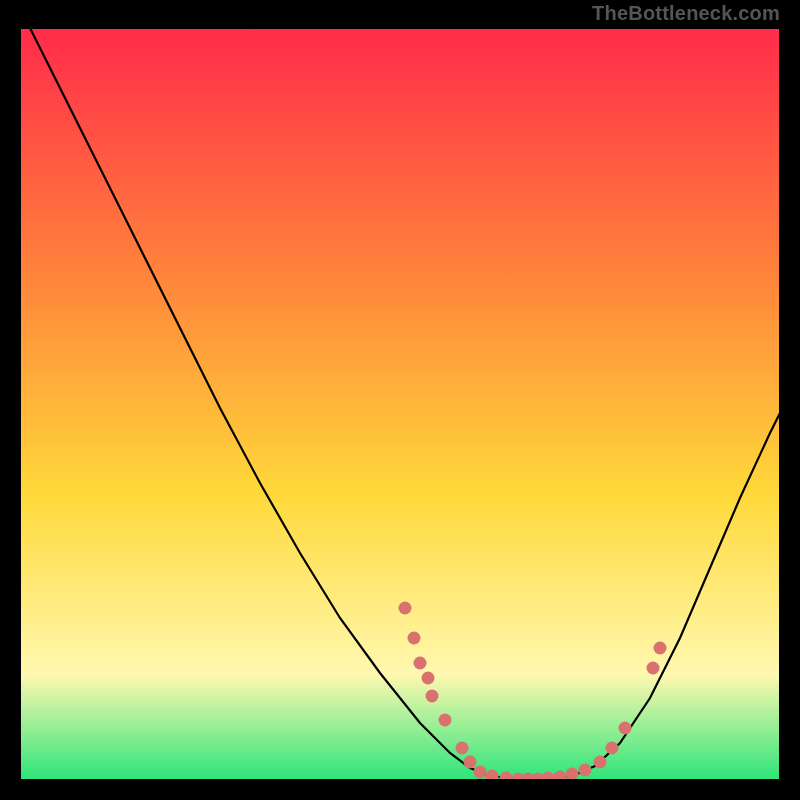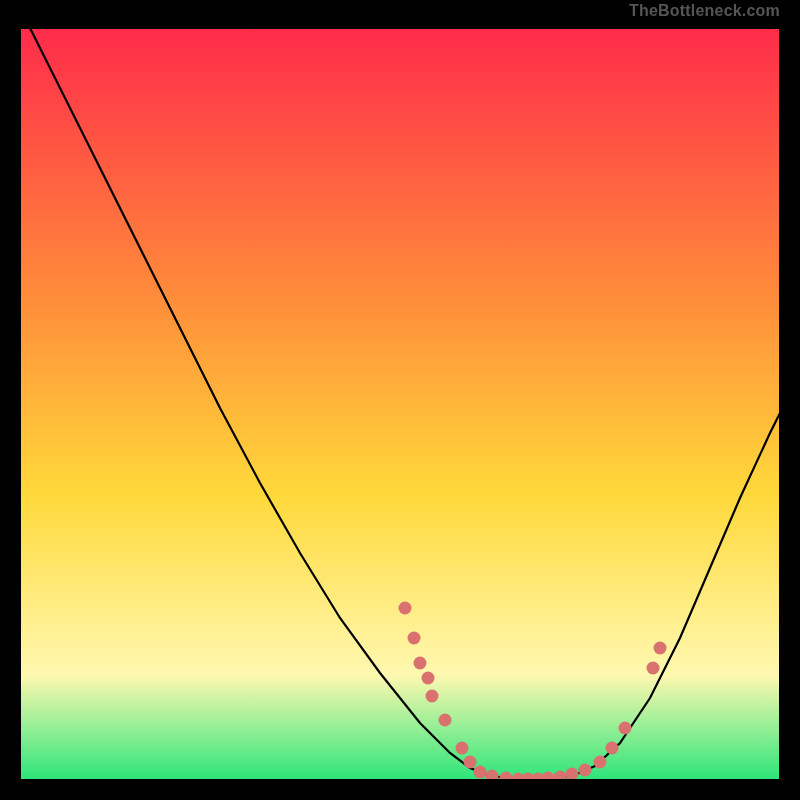--- a/index.html
+++ b/index.html
@@ -15,21 +15,21 @@
     position: relative;
     width: 800px;
     height: 800px;
     background: #000;
   }
   .attribution {
     position: absolute;
     top: 2px;
     right: 20px;
     color: #555;
-    font-size: 16px;
+    font-size: 20px;
     font-weight: bold;
     letter-spacing: 0.2px;
     z-index: 5;
   }
   .plot {
     position: absolute;
     left: 20px;
     top: 28px;
     width: 760px;
     height: 752px;

